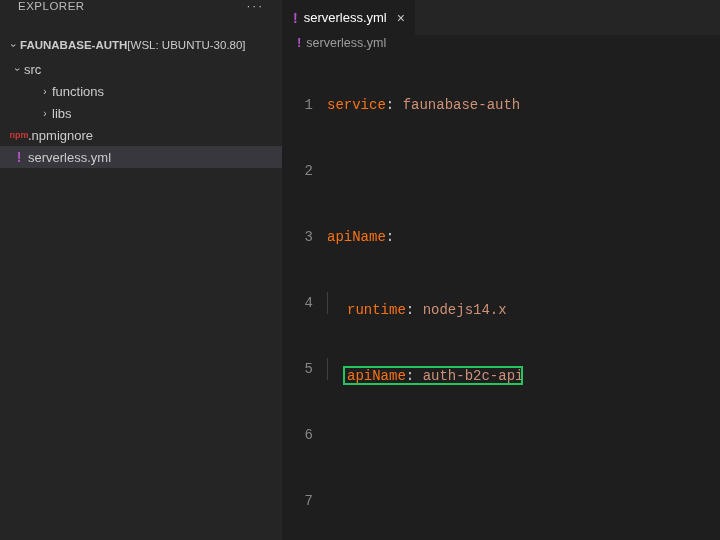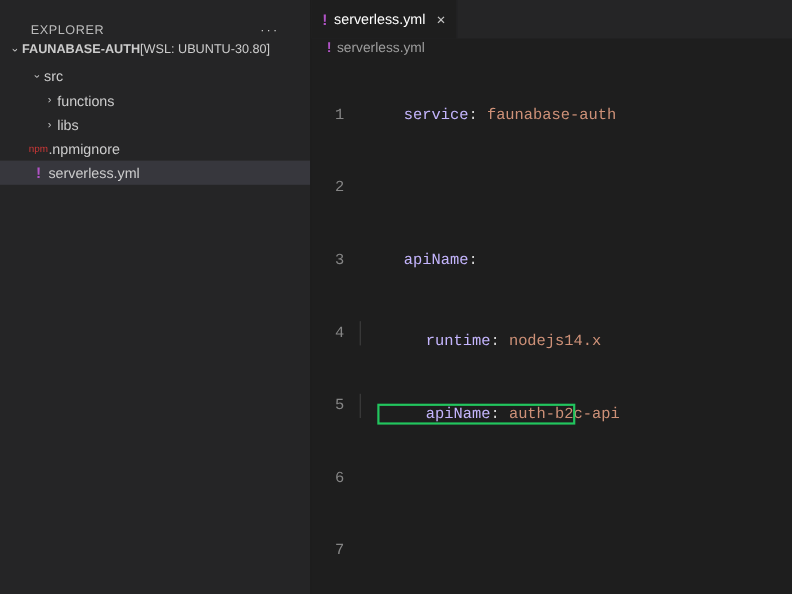--- a/index.html
+++ b/index.html
@@ -15,22 +15,22 @@
   
   .sidebar {
     width: 282px;
     background: #252526;
     display: flex;
     flex-direction: column;
   }
   .explorer-header {
     height: 34px;
     display: flex;
-    align-items: flex-end;
-    padding: 0 28px;
+    align-items: flex-start;
+    padding: 0 18px;
     justify-content: space-between;
     color: #bbbbbb;
     font-size: 11.5px;
     letter-spacing: .5px;
   }
   .explorer-header .title { text-transform: uppercase; }
   .more-icon { letter-spacing: 2px; cursor: pointer; color:#cccccc; }
   .workspace-bar {
     height: 22px;
     display: flex;
@@ -46,26 +46,26 @@
   .tree { padding-top:2px; }
   .tree-row {
     height: 22px;
     display:flex;
     align-items:center;
     padding-left: 10px;
     cursor:pointer;
     color:#cccccc;
   }
   .tree-row.selected { background:#37373d; }
-  .tree-indent-1 { padding-left: 26px; }
+  .tree-indent-1 { padding-left: 10px; }
   .tree-indent-2 { padding-left: 38px; }
   .twisty { width:14px; font-size:10px; display:inline-block; text-align:center; color:#c5c5c5; }
   .twisty.open { transform: rotate(90deg); }
   .file-icon { width:18px; display:inline-flex; align-items:center; justify-content:center; }
-  .file-icon.npm { color:#cb3837; font-size:9px; font-weight:400; }
+  .file-icon.npm { color:#cb3837; font-size:9px; font-weight:700; }
   .file-icon.yaml { color:#b153c6; font-weight:700; font-size:14px; }
 
   
   .editor-wrap {
     flex:1;
     display:flex;
     flex-direction:column;
     background:#1e1e1e;
     border-left:1px solid #1e1e1e;
     position: relative;
@@ -118,21 +118,21 @@
   }
   .gutter .ln { height:22px; }
   .code {
     flex:1;
     position:relative;
     color:#d4d4d4;
   }
   .codeline { height:22px; position:relative; }
   .ig1 { display:inline-block; width:20px; height:22px; border-left:1px solid #404040; }
 
-  .k-key   { color:#c4b5fd;margin-left:40px; }
+  .k-key   { color:#f97316; }
   .k-str   { color:#ce9178; }
   .k-punct { color:#d4d4d4; }
   .k-quote { color:#ce9178; }
 
   .hlbox {
     position:absolute;
     border:2px solid #22c55e;
     top:1px; height:19px;
     left:1px;
     pointer-events:none;

